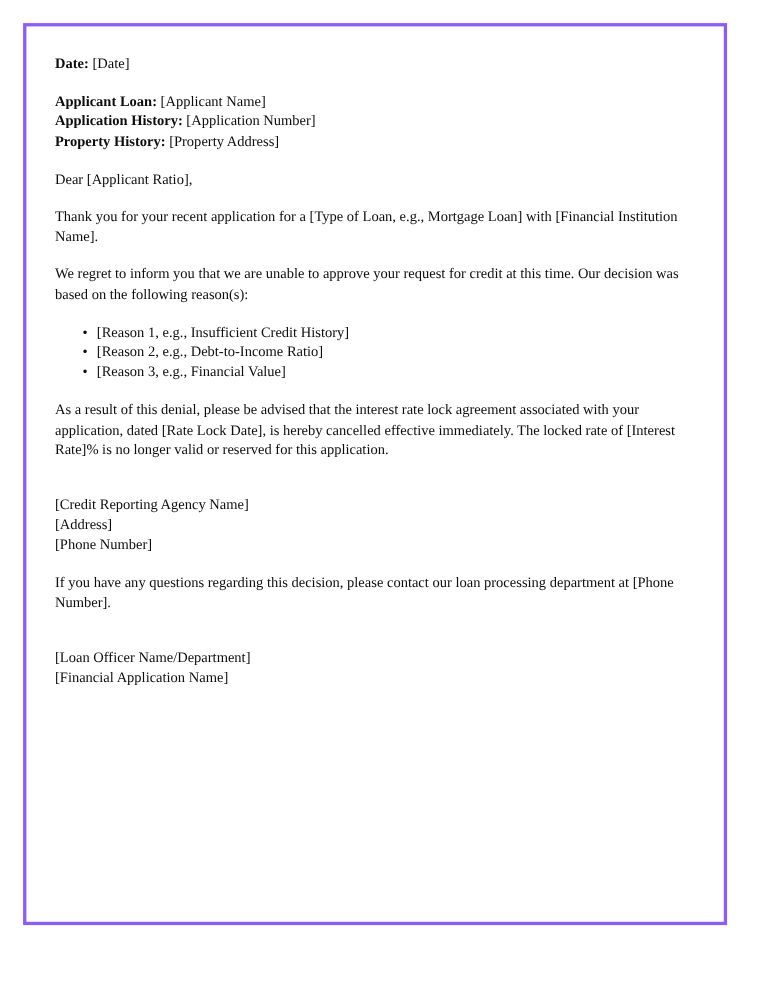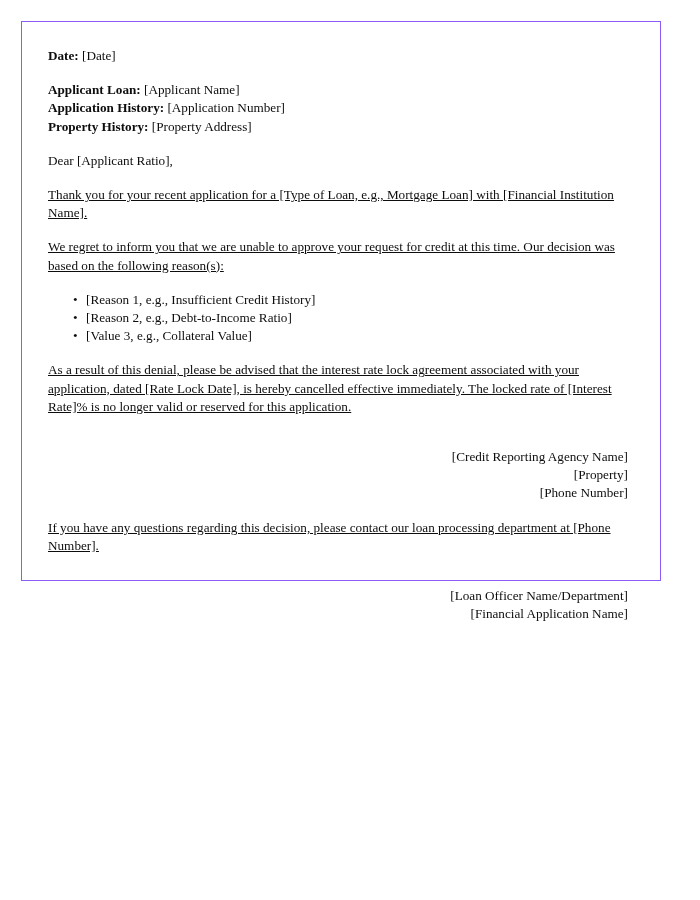--- a/index.html
+++ b/index.html
@@ -12,42 +12,41 @@
     height: 900px;
     font-family: "Liberation Serif", "DejaVu Serif", serif;
     color: #000000;
     -webkit-font-smoothing: antialiased;
   }
   .page-frame {
     position: absolute;
     left: 21px;
     top: 21px;
     width: 640px;
-    height: 560px;
-    border: 1px solid #8b5cf6;
+    height: 820px;
+    border: 3px solid #8b5cf6;
     background: #ffffff;
     box-sizing: border-box;
   }
   .letter-body {
     position: absolute;
     left: 26px;
     top: 25px;
     width: 580px;
   }
   .line,
   .para {
     font-size: 13.2px;
     line-height: 18.2px;
     text-align: left;
     margin: 0;
     color: #0d0d0d;
   }
   .para {
     width: 578px;
-    text-decoration: underline;
   }
   .label {
     font-weight: bold;
   }
   .gap-block {
     height: 16px;
   }
   .reason-list {
     margin: 0;
     padding: 0;
@@ -62,21 +61,20 @@
   }
   .reason-item .bullet {
     position: absolute;
     left: 25px;
     top: 0;
     font-size: 13.2px;
     line-height: 18.2px;
   }
   .contact-block .line {
     line-height: 18.2px;
-    text-align: right;
   }
 </style>
 </head>
 <body>
 
 <div class="page-frame">
   <div class="letter-body">
 
     <div class="line">
       <span class="label">Date:</span>
@@ -116,36 +114,36 @@
       <li class="reason-item">
         <span class="bullet">•</span>
         <span>[Reason 1, e.g., Insufficient Credit History]</span>
       </li>
       <li class="reason-item">
         <span class="bullet">•</span>
         <span>[Reason 2, e.g., Debt-to-Income Ratio]</span>
       </li>
       <li class="reason-item">
         <span class="bullet">•</span>
-        <span>[Value 3, e.g., Collateral Value]</span>
+        <span>[Reason 3, e.g., Financial Value]</span>
       </li>
     </ul>
 
     <div class="gap-block"></div>
 
     <p class="para">As a result of this denial, please be advised that the interest rate lock agreement associated with your application, dated [Rate Lock Date], is hereby cancelled effective immediately. The locked rate of [Interest Rate]% is no longer valid or reserved for this application.</p>
 
     <div class="gap-block"></div>
 
 
     <div class="gap-block"></div>
 
     <div class="contact-block">
       <div class="line">[Credit Reporting Agency Name]</div>
-      <div class="line">[Property]</div>
+      <div class="line">[Address]</div>
       <div class="line">[Phone Number]</div>
     </div>
 
     <div class="gap-block"></div>
 
     <p class="para">If you have any questions regarding this decision, please contact our loan processing department at [Phone Number].</p>
 
     <div class="gap-block"></div>
 
 

